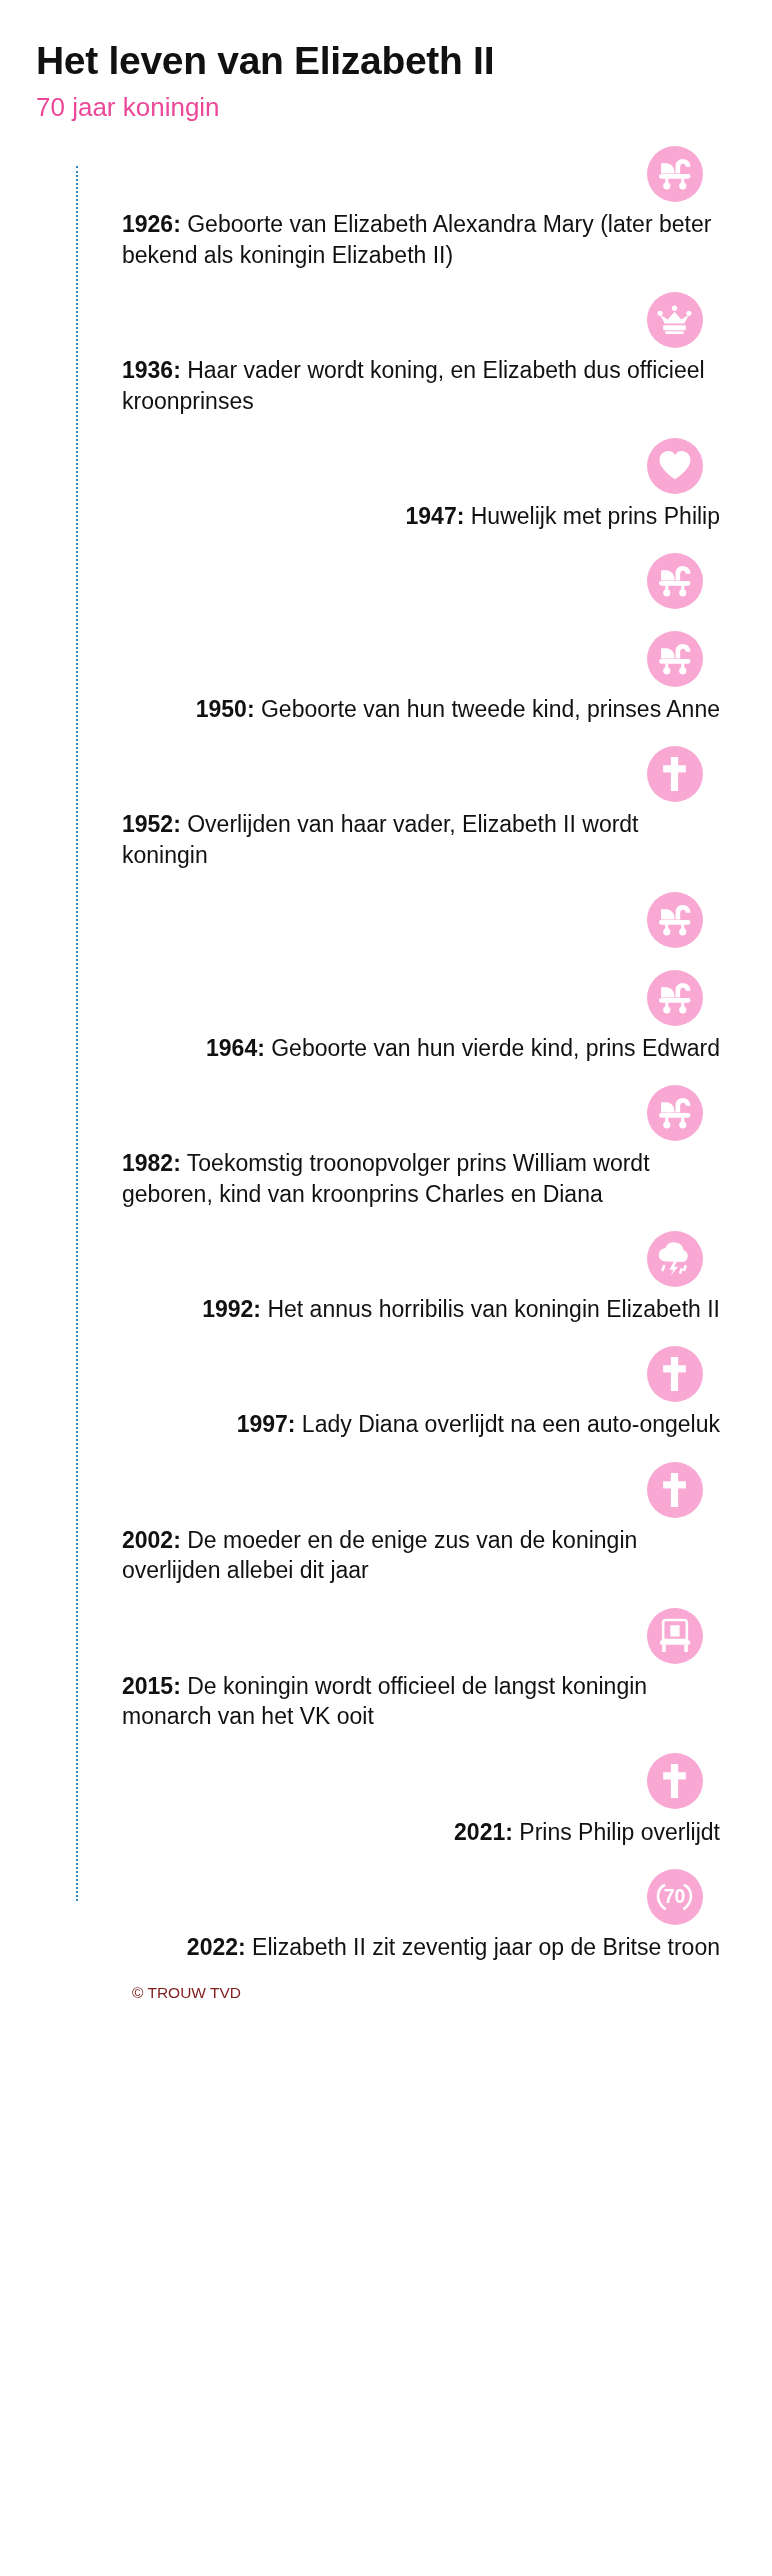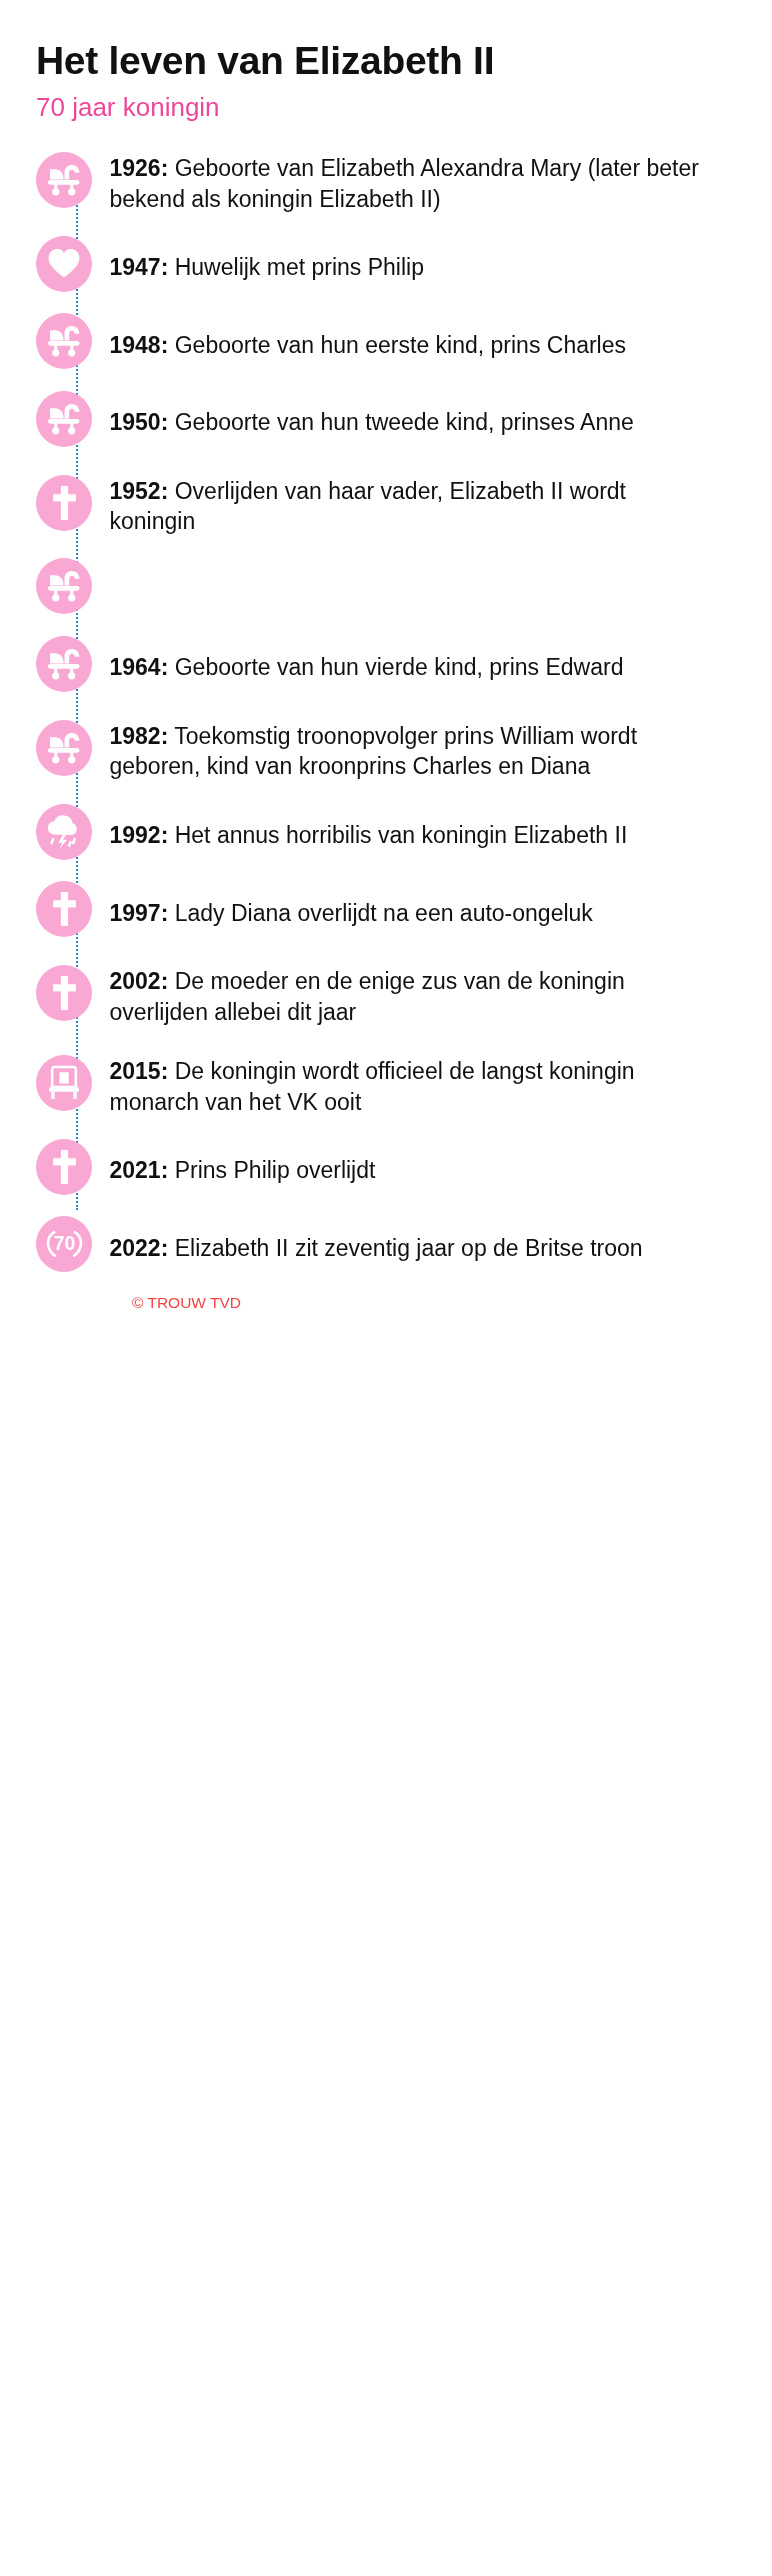--- a/index.html
+++ b/index.html
@@ -46,23 +46,24 @@
     left: 40px;
     top: 20.6px;
     bottom: 62px;
     width: 0;
     border-left: 2.1px dotted #2b86c5;
     z-index: 0;
   }
   .event {
     position: relative;
     display: flex;
-    align-items: center;
+    align-items: flex-end;
     z-index: 1;
     margin-bottom: 21.6px;
+    flex-direction: column;
   }
   .badge {
     flex: 0 0 auto;
     width: 56px;
     height: 56px;
     border-radius: 50%;
     background: #f9a8d4;
     display: flex;
     align-items: center;
     justify-content: center;
@@ -78,21 +79,21 @@
     color: #111111;
     max-width: 598px;
   }
   .event-year {
     font-weight: bold;
   }
   .credit {
     margin-top: 9.3px;
     margin-left: 96px;
     font-size: 15.5px;
-    color: #ef4444;
+    color: #7f1d1d;
   }
 </style>
 </head>
 <body>
 
 <div class="page">
 
   <h1 class="title">Het leven van Elizabeth II</h1>
   <div class="subtitle">70 jaar koningin</div>
 
@@ -106,39 +107,51 @@
         <rect x="14" y="39" width="6" height="10" fill="white"></rect>
         <rect x="45" y="39" width="6" height="10" fill="white"></rect>
         <circle cx="17" cy="54" r="7" fill="white"></circle>
         <circle cx="48" cy="54" r="7" fill="white"></circle>
       </svg>
         </div>
         <div class="event-text"><span class="event-year">1926:</span><span> Geboorte van Elizabeth Alexandra Mary (later beter bekend als koningin Elizabeth II)</span></div>
       </div>
       <div class="event">
         <div class="badge">
+          <svg width="35" height="30" viewBox="0 0 68 58" aria-hidden="true">
+        <circle cx="34" cy="6" r="5" fill="white"></circle>
+        <circle cx="6" cy="16" r="5" fill="white"></circle>
+        <circle cx="62" cy="16" r="5" fill="white"></circle>
+        <path d="M6 19l9 17h38l9-17-15 9-13-15-13 15z" fill="white"></path>
+        <rect x="12" y="39" width="44" height="10" rx="2" fill="white"></rect>
+        <rect x="16" y="51" width="36" height="5" rx="2" fill="white"></rect>
+      </svg>
+        </div>
+        <div class="event-text"><span class="event-year">1936:</span><span> Haar vader wordt koning, en Elizabeth dus officieel kroonprinses</span></div>
+      </div>
+      <div class="event">
+        <div class="badge">
           <svg width="34" height="31" viewBox="0 0 66 60" aria-hidden="true">
         <path d="M33 57S3 38 3 20C3 9 11 2 20 2c6 0 11 3 13 8 2-5 7-8 13-8 9 0 17 7 17 18 0 18-30 37-30 37z" fill="white"></path>
       </svg>
         </div>
         <div class="event-text"><span class="event-year">1947:</span><span> Huwelijk met prins Philip</span></div>
       </div>
       <div class="event">
         <div class="badge">
           <svg width="34" height="32" viewBox="0 0 66 62" aria-hidden="true">
         <path d="M6 10h10c9 0 15 7 16 16v4H6z" fill="white"></path>
         <path d="M34 30V16c0-8 6-14 14-14 9 0 15 7 15 15h-9c0-3-2-6-6-6-3 0-5 3-5 6v13z" fill="white"></path>
         <rect x="2" y="31" width="61" height="9" rx="4.5" fill="white"></rect>
         <rect x="14" y="39" width="6" height="10" fill="white"></rect>
         <rect x="45" y="39" width="6" height="10" fill="white"></rect>
         <circle cx="17" cy="54" r="7" fill="white"></circle>
         <circle cx="48" cy="54" r="7" fill="white"></circle>
       </svg>
         </div>
-        <div class="event-text"><span class="event-year">1948:</span><span> Geboorte van hun eerste kind, prins Charles</span></div>
       </div>
       <div class="event">
         <div class="badge">
           <svg width="34" height="32" viewBox="0 0 66 62" aria-hidden="true">
         <path d="M6 10h10c9 0 15 7 16 16v4H6z" fill="white"></path>
         <path d="M34 30V16c0-8 6-14 14-14 9 0 15 7 15 15h-9c0-3-2-6-6-6-3 0-5 3-5 6v13z" fill="white"></path>
         <rect x="2" y="31" width="61" height="9" rx="4.5" fill="white"></rect>
         <rect x="14" y="39" width="6" height="10" fill="white"></rect>
         <rect x="45" y="39" width="6" height="10" fill="white"></rect>
         <circle cx="17" cy="54" r="7" fill="white"></circle>

